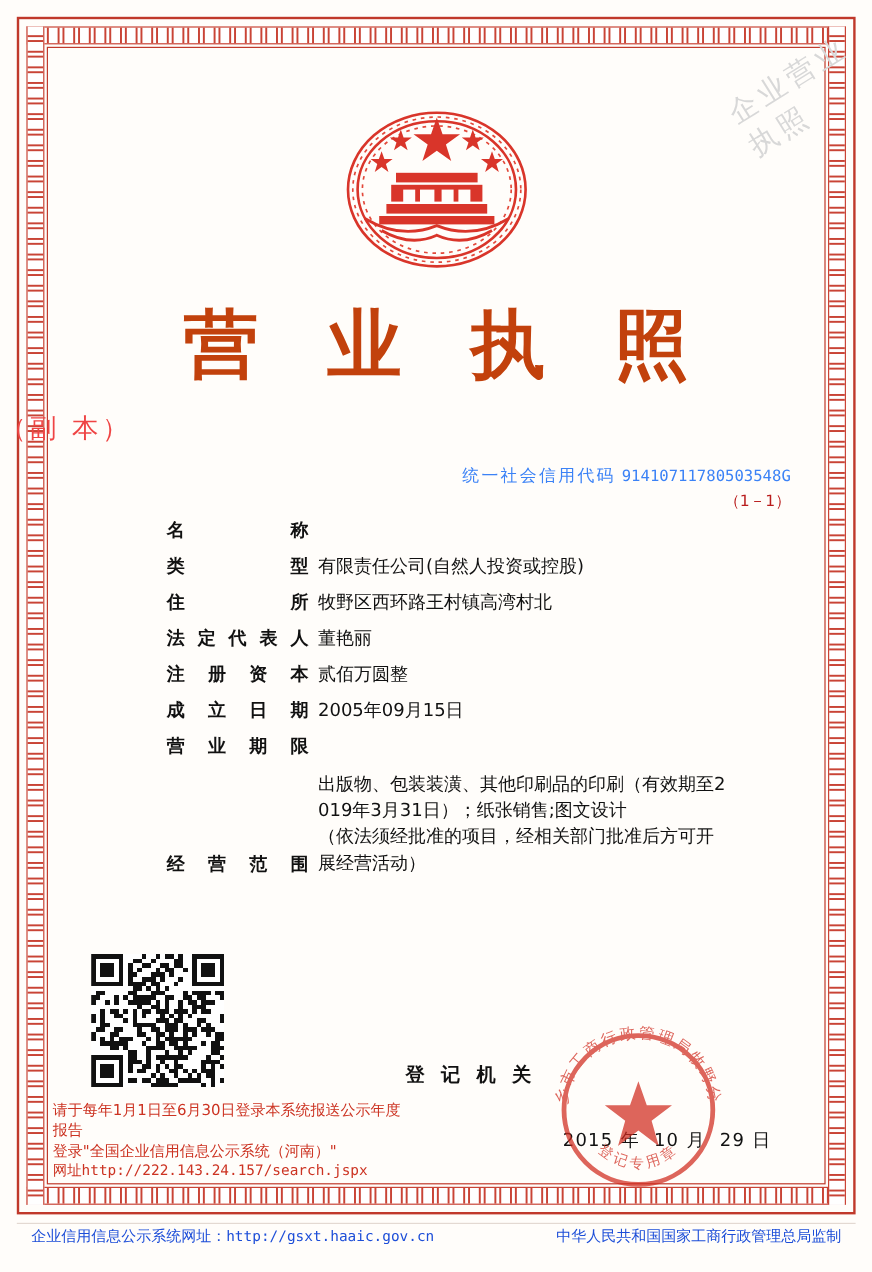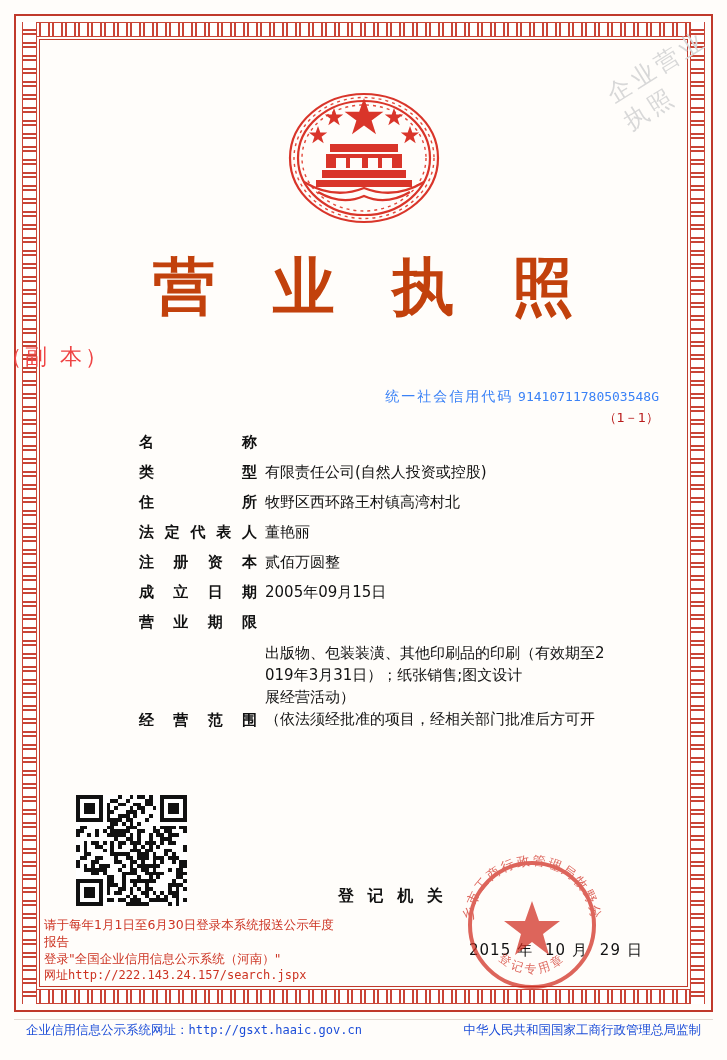--- a/index.html
+++ b/index.html
@@ -346,22 +346,22 @@
       <div class="val">2005年09月15日</div>
     </div>
     <div class="row">
       <div class="key">营业期限</div>
     </div>
     <div class="row scope">
       <div class="key">经营范围</div>
       <div class="val">
         <div>出版物、包装装潢、其他印刷品的印刷（有效期至2</div>
         <div>019年3月31日）；纸张销售;图文设计</div>
+        <div>（依法须经批准的项目，经相关部门批准后方可开</div>
         <div>展经营活动）</div>
-        <div>（依法须经批准的项目，经相关部门批准后方可开</div>
       </div>
     </div>
   </div>
 
   <div class="qr">
     <svg class="qrgrid" viewBox="0 0 29 29" shape-rendering="crispEdges" aria-hidden="true">
       <rect width="29" height="29" fill="#ffffff"></rect>
       <g fill="#111111" id="qrcells">
           <rect x="0" y="0" width="1" height="1"></rect>
           <rect x="1" y="0" width="1" height="1"></rect>

